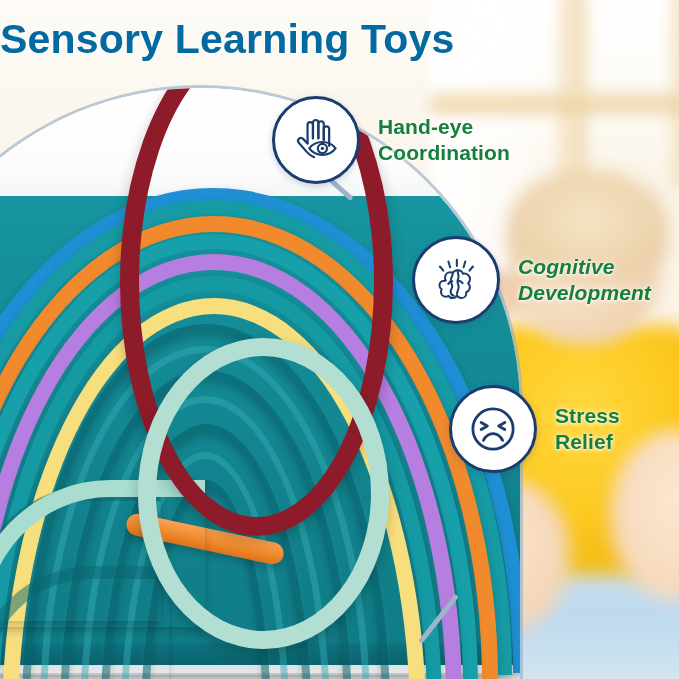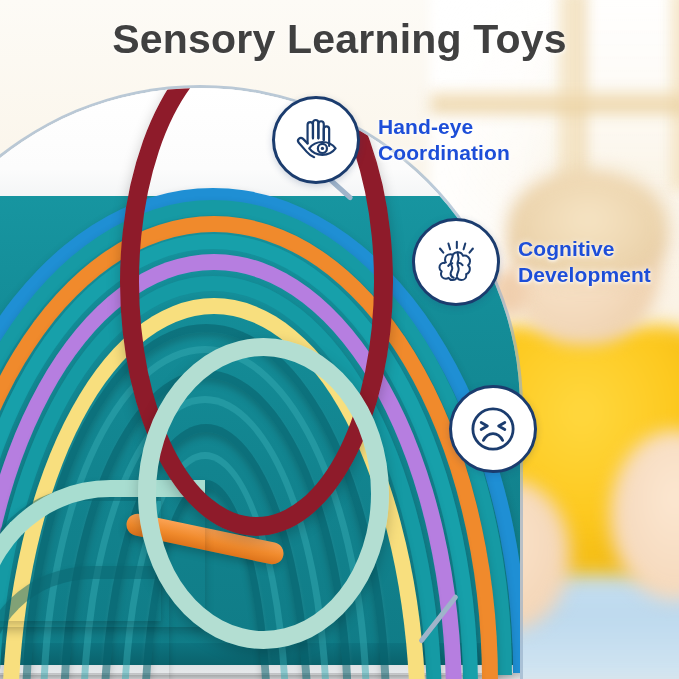--- a/index.html
+++ b/index.html
@@ -174,39 +174,38 @@
     background:#ffffff;
     border:3px solid #1b3c6e;
     display:flex;align-items:center;justify-content:center;
     box-shadow:0 2px 7px rgba(30,60,110,.22);
     flex:0 0 auto;
     position:relative;z-index:4;
   }
   .badge svg{display:block;}
   .feature-label{
     margin-left:18px;
-    color:#1d4ed8;
+    color:#15803d;
     font-size:21px;
     line-height:1.22;
     font-weight:700;
     letter-spacing:.1px;
     text-shadow:0 1px 3px rgba(255,255,255,.95),0 0 7px rgba(255,255,255,.9);
     white-space:pre-line;
   }
 
   
   .leader{position:absolute;background:#9fb4ca;border-radius:4px;z-index:2;}
 
   
   .title{
     position:absolute;left:0;right:0;top:16px;
-    text-align:center;
     font-size:41px;
     font-weight:700;
-    color:#404040;
+    color:#0369a1;
     letter-spacing:.2px;
     text-shadow:0 1px 4px rgba(255,255,255,.95);
     z-index:9;
   }
 </style>
 </head>
 <body>
 
 <div class="canvas">
 
@@ -290,21 +289,21 @@
         <path d="M22 36l-5.6-5.6a3.4 3.4 0 0 0-4.8 4.8l9.2 10.6c2.6 3 5.4 5.4 9 6.6"></path>
         <path d="M24 42c3.4-4.6 9.2-7.6 15.6-7.6S51.8 37.4 55.2 42c-3.4 4.6-9.2 7.6-15.6 7.6S27.4 46.6 24 42z"></path>
         <circle cx="39.6" cy="42" r="5.4"></circle>
         <circle cx="39.6" cy="42" r="1.9" fill="#1b3c6e" stroke="none"></circle>
       </svg>
     </div>
     <div class="feature-label">Hand-eye
 Coordination</div>
   </div>
 
-  <div class="feature" style="left:412px;top:218px;">
+  <div class="feature" style="left:412px;top:236px;font-style:italic;">
     <div class="badge">
       <svg width="54" height="54" viewBox="0 0 64 64" fill="none" stroke="#1b3c6e" stroke-width="2.4" stroke-linecap="round" stroke-linejoin="round">
         <path d="M13 16 L17 21"></path>
         <path d="M23 10 L25 17"></path>
         <path d="M33 8 L33 15.5"></path>
         <path d="M43 10 L41 17"></path>
         <path d="M52 16 L48 21"></path>
         <path d="M18 33c-3.4 0-5.6 2.6-5.6 5.6 0 2 1 3.6 2.6 4.6-.6 1-.8 2-.8 3 0 3.2 2.6 5.6 5.8 5.6 1.2 0 2.4-.4 3.2-1 1 1.6 2.8 2.6 4.8 2.6 2.4 0 4.4-1.4 5.2-3.4"></path>
         <path d="M33.2 50.4c1 1.8 3 3 5.2 3 3.2 0 5.8-2.6 5.8-5.8 0-.4 0-.8-.2-1.2 2.6-.8 4.4-3.2 4.4-6 0-1.8-.8-3.4-2-4.6 1.4-1.2 2.2-3 2.2-4.8 0-3.6-3-6.6-6.6-6.6-.6 0-1.2 0-1.8.2C39.4 22 37 20.4 34 20.4c-2.4 0-4.6 1.2-5.8 3-.8-.4-1.8-.6-2.8-.6-3.6 0-6.4 2.8-6.4 6.4 0 1.2.4 2.4 1 3.4C18.8 32.4 18 33 18 33"></path>
         <path d="M28.2 23.4c0 4-2.4 6.2-2.4 9.4 0 2.6 1.8 4.2 1.8 6.6 0 2.6-2 4-2 6.4 0 2.4 1.6 4 3.6 4.8"></path>
@@ -319,16 +318,18 @@
 
   <div class="feature" style="left:449px;top:385px;">
     <div class="badge">
       <svg width="56" height="56" viewBox="0 0 64 64" fill="none" stroke="#1b3c6e" stroke-width="3.2" stroke-linecap="round" stroke-linejoin="round">
         <circle cx="32" cy="32" r="23"></circle>
         <path d="M18.5 24.5 L25.5 28.5 L18.5 32.5"></path>
         <path d="M45.5 24.5 L38.5 28.5 L45.5 32.5"></path>
         <path d="M21 45c2.6-5.2 6.6-7.8 11-7.8S40.4 39.8 43 45"></path>
       </svg>
     </div>
+    <div class="feature-label">Stress
+Relief</div>
   </div>
 
 
 </div>
 
 </body></html>

